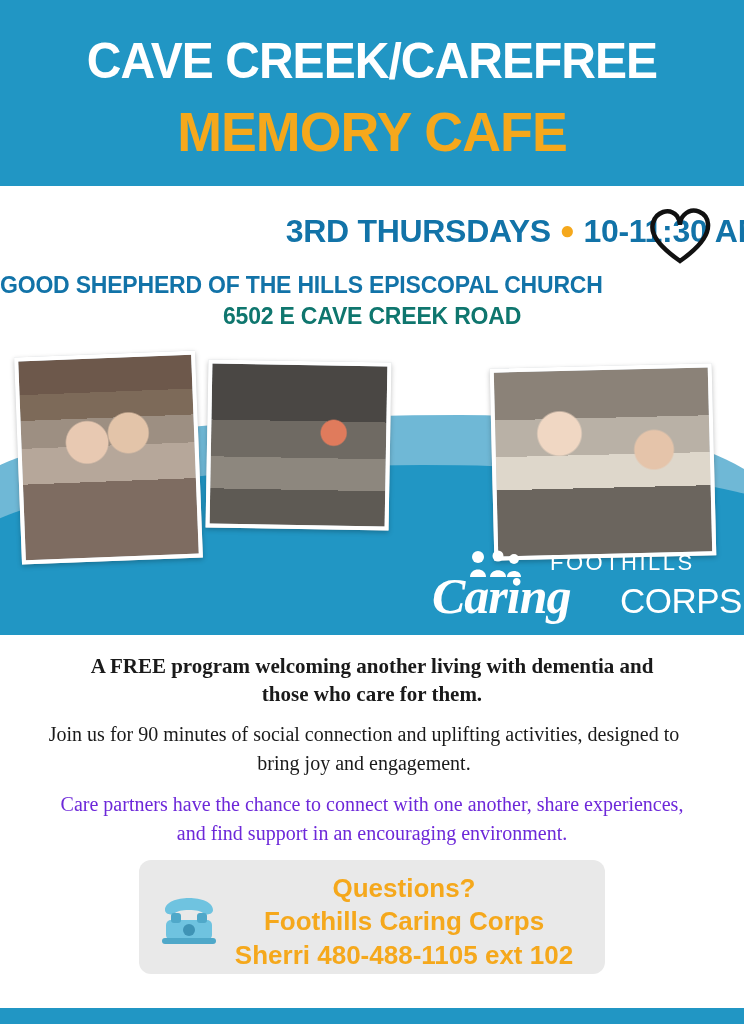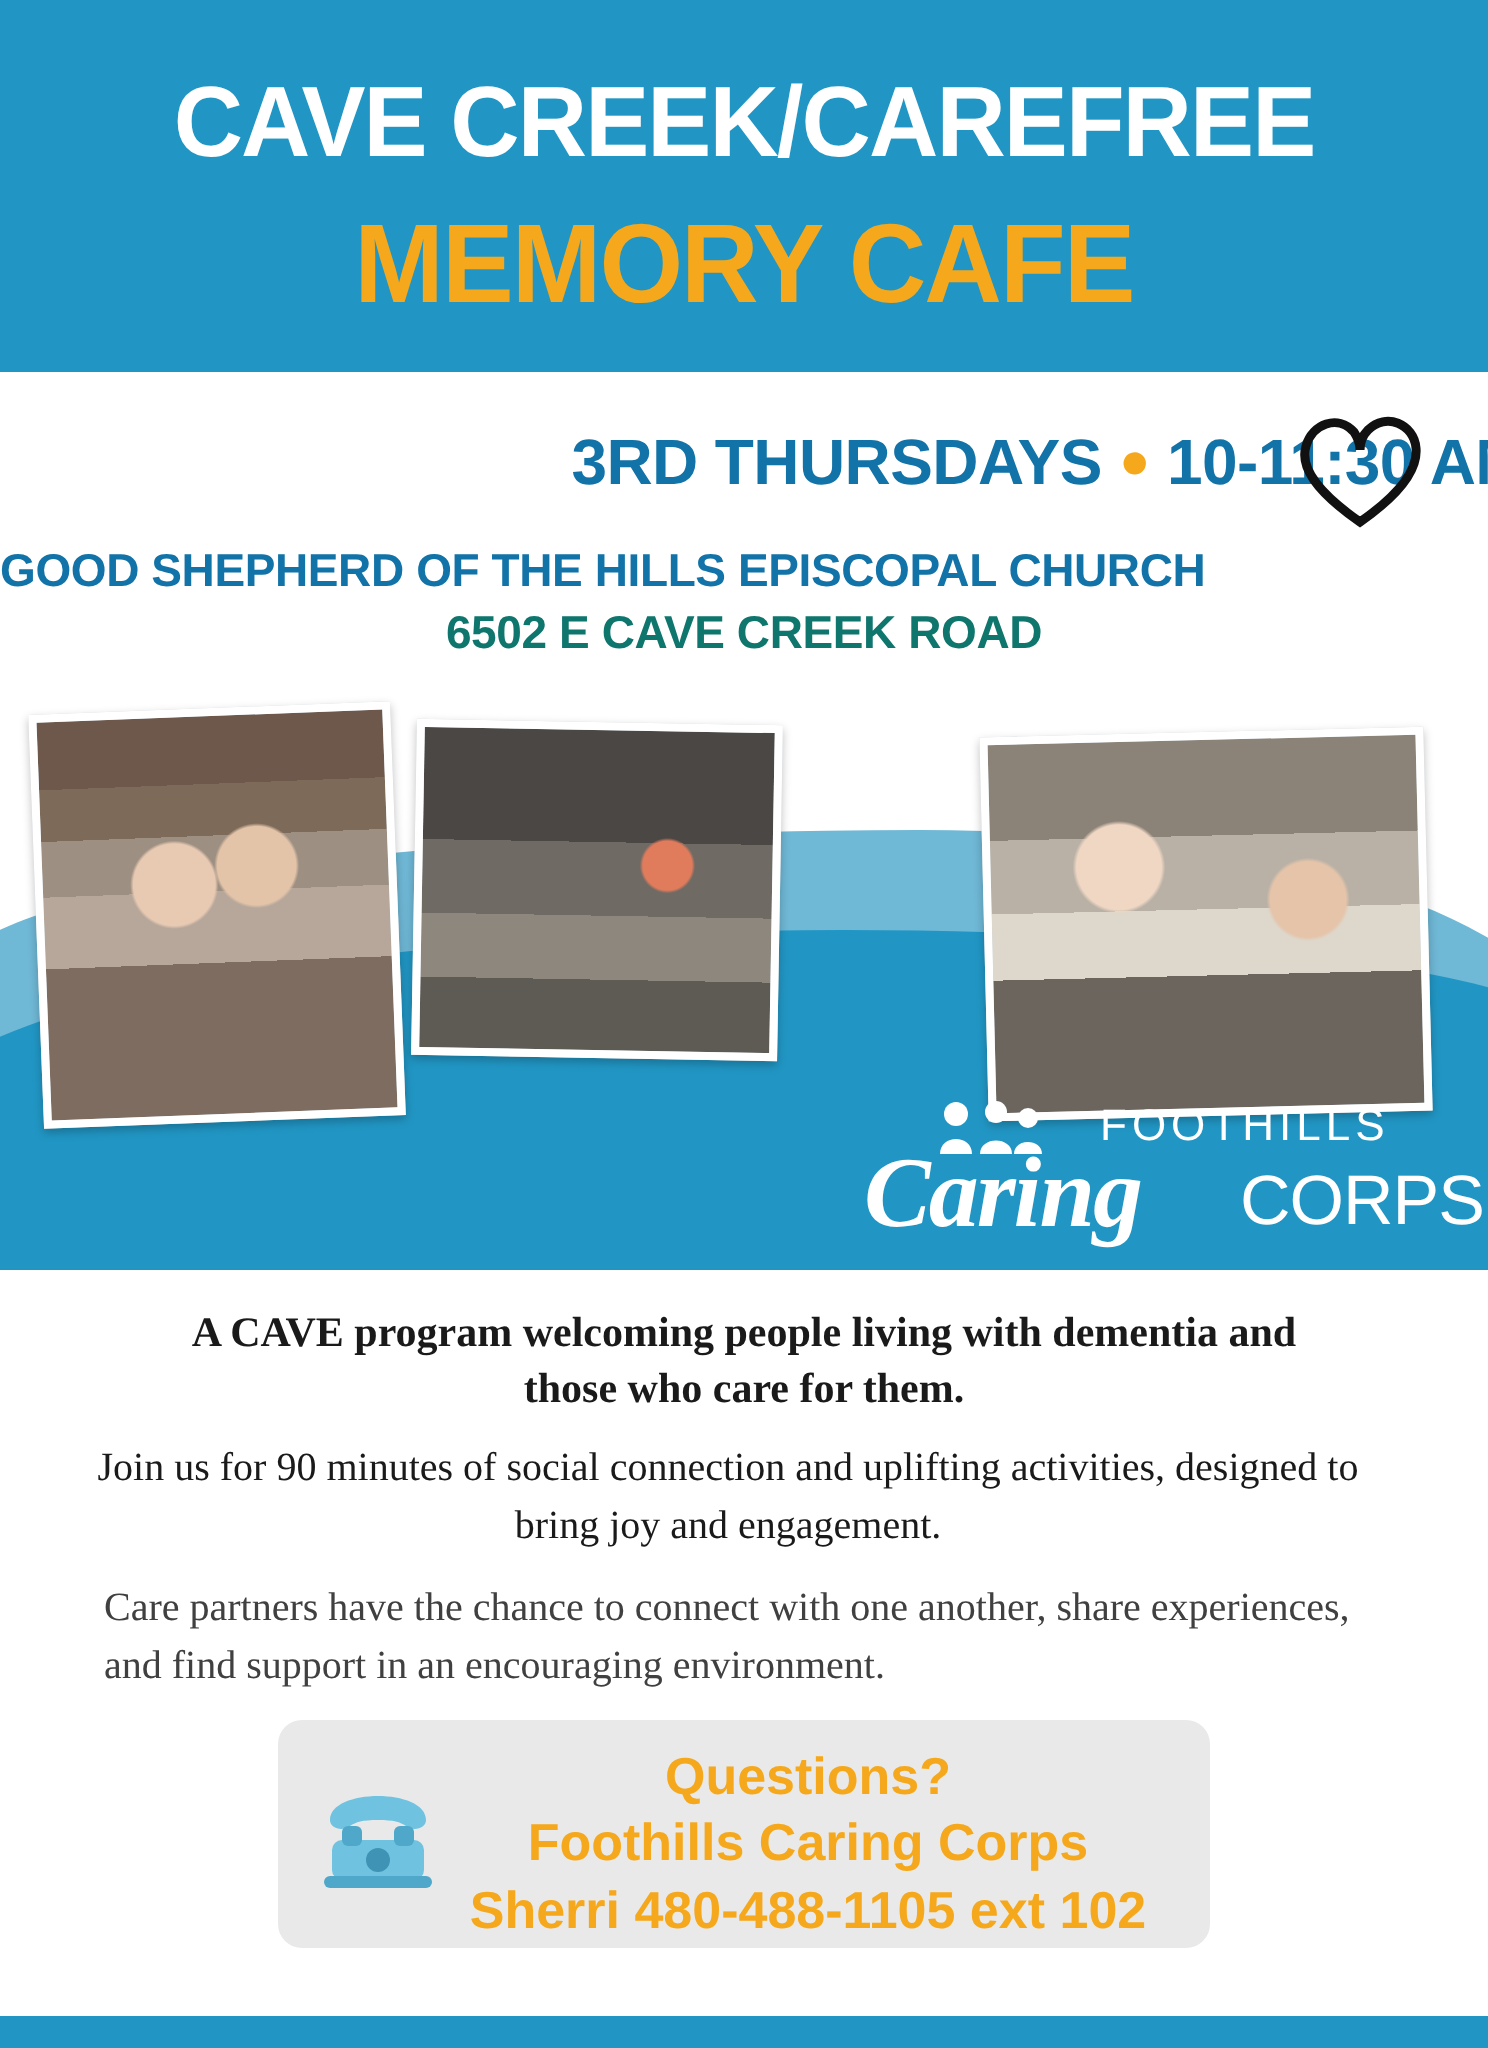--- a/index.html
+++ b/index.html
@@ -241,24 +241,24 @@
     text-align: center;
     font-family: "Liberation Serif", serif;
     font-size: 20px;
     color: #1a1a1a;
     line-height: 1.45;
   }
   .para2 {
     position: absolute;
     left: 52px; top: 155px;
     width: 640px;
-    text-align: left;
+    text-align: center;
     font-family: "Liberation Serif", serif;
     font-size: 20px;
-    color: #404040;
+    color: #6d28d9;
     line-height: 1.45;
   }
 
   
   .contact-box {
     position: absolute;
     left: 139px; top: 225px;
     width: 466px;
     height: 114px;
     background: #e9e9e9;
@@ -338,21 +338,21 @@
         <path d="M23 27 C23 18 39 18 39 27 Z" fill="#ffffff"></path>
         <path d="M40 27 C40 19 54 19 54 27 Z" fill="#ffffff"></path>
       </svg>
       <div class="logo-foothills">FOOTHILLS</div>
       <div class="logo-caring">Caring</div>
       <div class="logo-corps">CORPS</div>
     </div>
   </div>
 
   <div class="body-area">
-    <div class="lead">A CAVE program welcoming people living with dementia and those who care for them.</div>
+    <div class="lead">A FREE program welcoming another living with dementia and those who care for them.</div>
     <div class="para1">Join us for 90 minutes of social connection and uplifting activities, designed to bring joy and engagement.</div>
     <div class="para2">Care partners have the chance to connect with one another, share experiences, and find support in an encouraging environment.</div>
 
     <div class="contact-box">
       <svg class="phone-icon" viewBox="0 0 72 72">
         <path d="M12 30 C12 14 60 14 60 30 C60 34 54 36 50 33 C47 31 44 30 36 30 C28 30 25 31 22 33 C18 36 12 34 12 30 Z" fill="#6fc3e0"></path>
         <rect x="13" y="40" width="46" height="20" rx="5" fill="#6fc3e0"></rect>
         <rect x="18" y="33" width="10" height="10" rx="3" fill="#4fa8c9"></rect>
         <rect x="44" y="33" width="10" height="10" rx="3" fill="#4fa8c9"></rect>
         <circle cx="36" cy="50" r="6" fill="#3f93b5"></circle>

